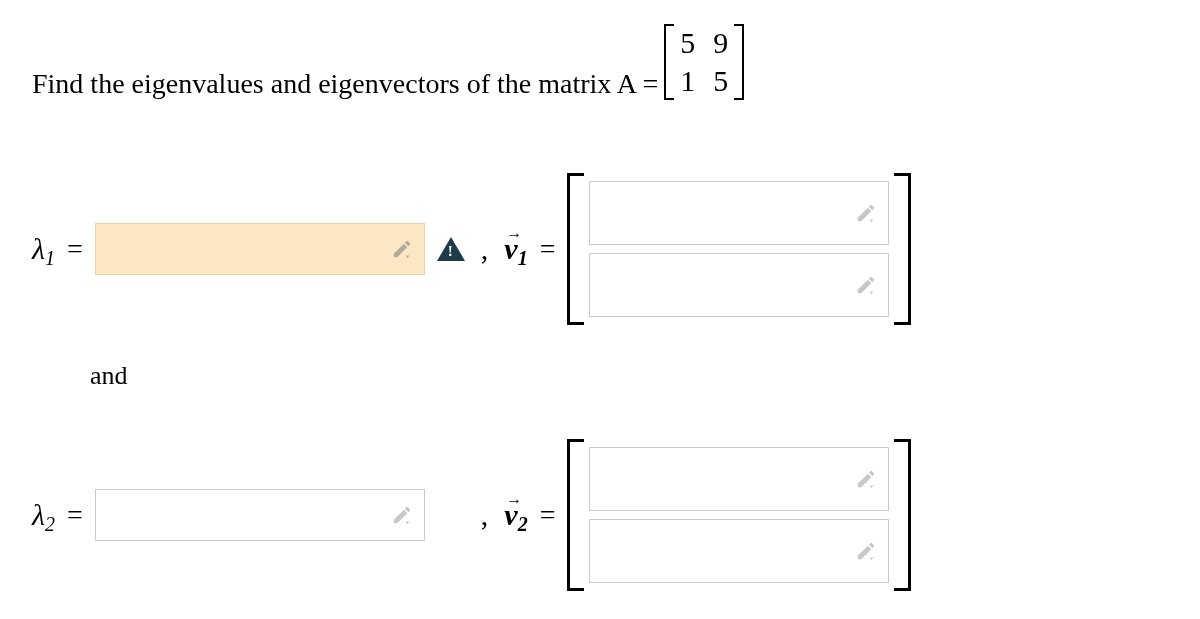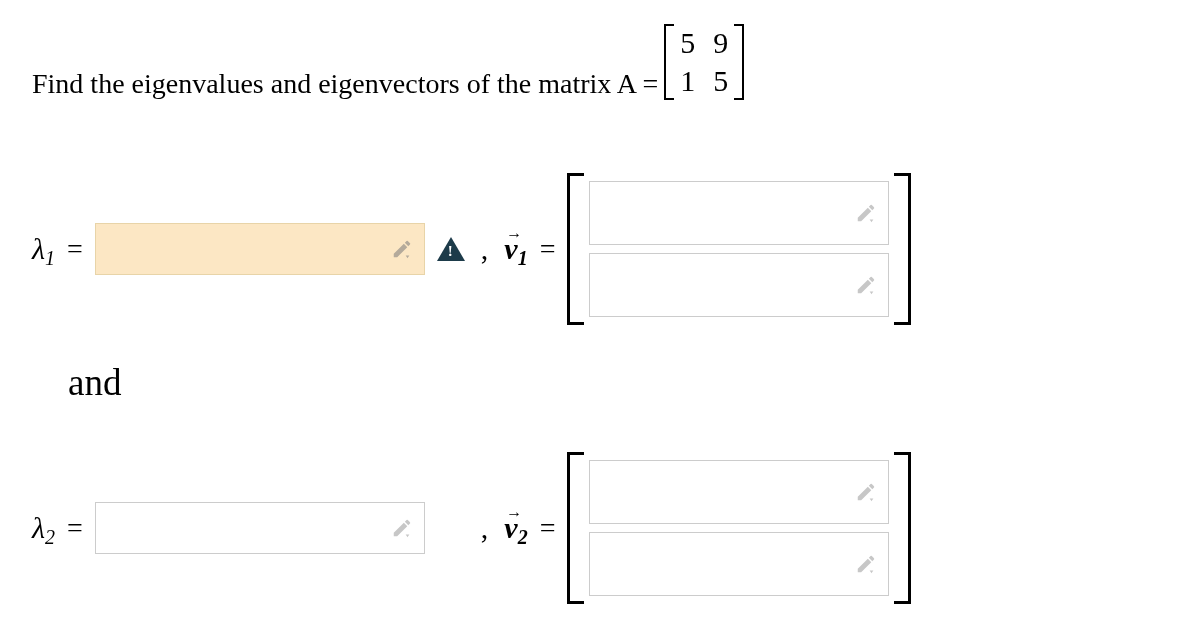--- a/index.html
+++ b/index.html
@@ -155,22 +155,22 @@
     }
     .vec-inputs .big-bracket.right::before { top: 0; }
     .vec-inputs .big-bracket.right::after { bottom: 0; }
     .vec-inputs .stack {
       display: flex;
       flex-direction: column;
       gap: 8px;
       padding: 8px 6px;
     }
     .and-row {
-      margin: 30px 0 48px 36px;
-      font-size: 37px;
+      margin: 30px 0 48px 58px;
+      font-size: 26px;
     }
     .comma {
       font-size: 30px;
       margin: 0 4px;
     }
   </style>
 </head>
 <body>
 
 <div class="problem-row">

